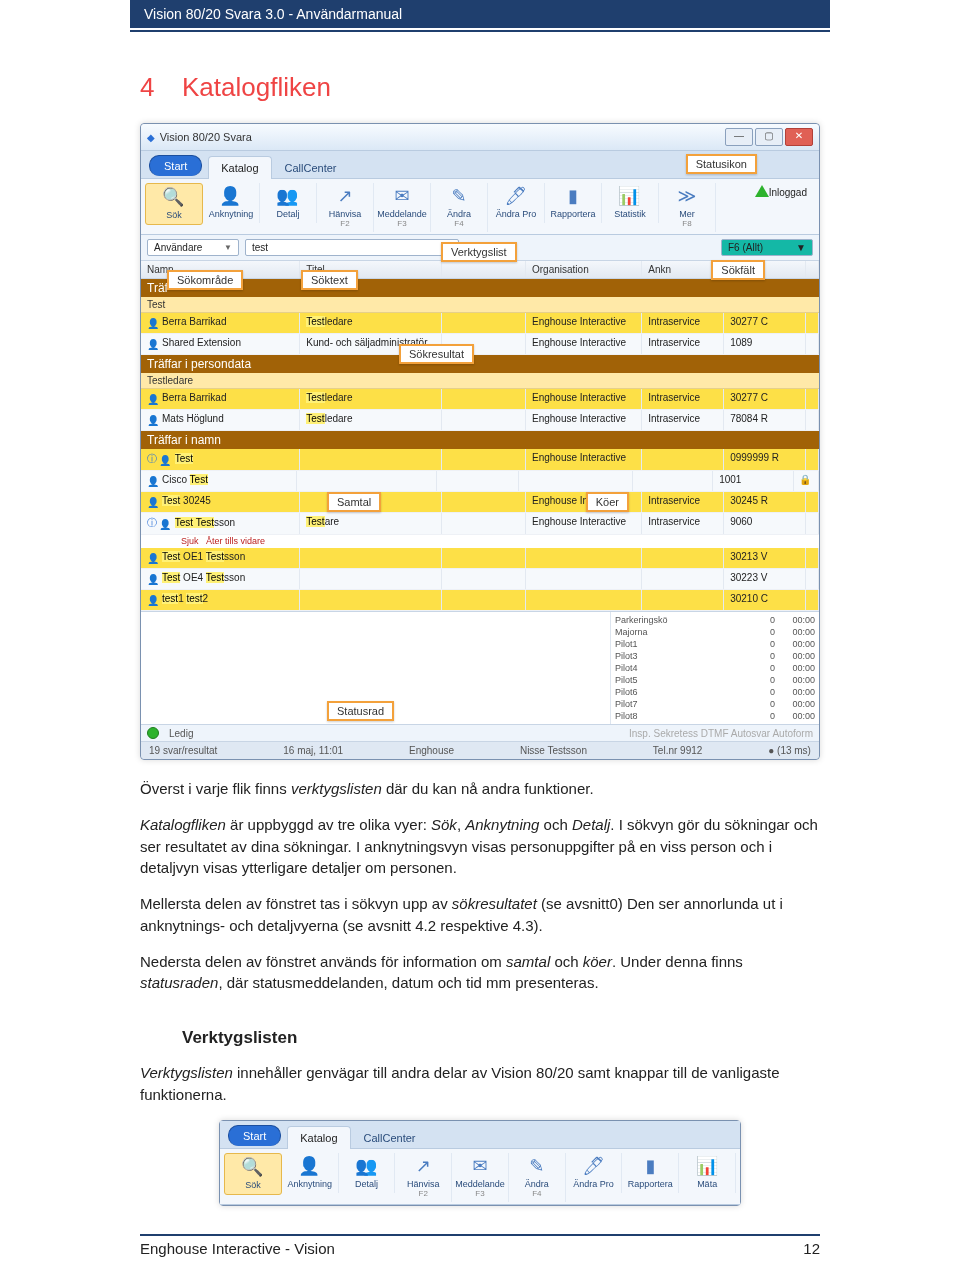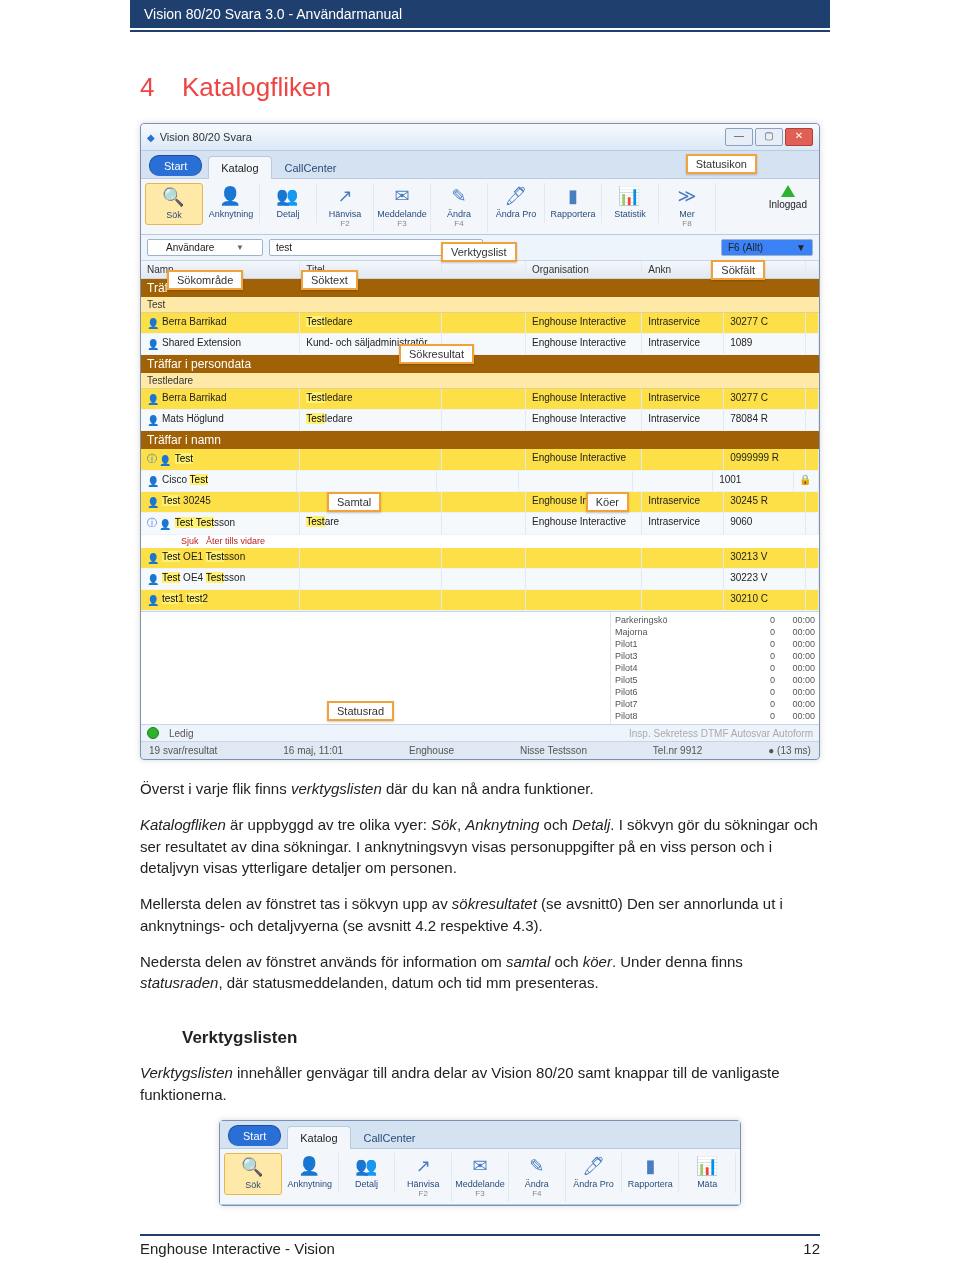--- a/index.html
+++ b/index.html
@@ -24,27 +24,27 @@
   .tabbtn, .startbtn { padding:5px 12px; font-size:11px; border:1px solid transparent; border-bottom:none; border-radius:4px 4px 0 0; color:#2a4c7b; position:relative; top:1px;}
   .startbtn { background:#2a6fd6; color:#fff; border-color:#1b4e9e; border-radius:10px; padding:4px 14px; margin:3px 6px 3px 2px;}
   .tabbtn.active { background:#f3f7fc; border-color:#b9cbe0; color:#222;}
   .toolbar { display:flex; align-items:flex-start; background:#f3f7fc; padding:4px 4px 2px 4px; border-bottom:1px solid #b9cbe0; gap:0; position:relative;}
   .tool { display:flex; flex-direction:column; align-items:center; width:56px; padding:2px 0 4px 0; border-right:1px solid #e1e9f3;}
   .tool.sel { background:#ffe9a8; border:1px solid #e6b84c; border-radius:3px;}
   .tool .ic { width:22px; height:22px; display:flex; align-items:center; justify-content:center; font-size:18px;}
   .tool .lbl { font-size:9px; color:#2a4c7b; margin-top:2px;}
   .tool .hk { font-size:8px; color:#888;}
   .tool-spacer { flex:1;}
-  .inloggad { display:flex; flex-direction:column; align-items:center; padding:2px 8px 4px 8px;}
+  .inloggad { display:flex; flex-direction:row; align-items:center; padding:2px 8px 4px 8px;}
   .led-green { width:0;height:0;border-left:7px solid transparent;border-right:7px solid transparent;border-bottom:12px solid #2db22d; margin-bottom:2px;}
   .searchrow { display:flex; align-items:center; padding:4px 6px; background:#eef4fb; border-bottom:1px solid #c8d5e5; gap:6px;}
-  .dd { border:1px solid #9fb3cc; background:#fff; padding:2px 18px; border-radius:2px; font-size:10px; display:flex; align-items:center; gap:4px; min-width:78px; justify-content:space-between;}
+  .dd { border:1px solid #9fb3cc; background:#fff; padding:2px 6px; border-radius:2px; font-size:10px; display:flex; align-items:center; gap:4px; min-width:78px; justify-content:space-between;}
   .dd .car { font-size:8px; color:#666;}
   .txtin { border:1px solid #9fb3cc; background:#fff; padding:2px 6px; border-radius:2px; font-size:10px; width:200px;}
-  .f6 { border:1px solid #9fb3cc; background:#3b82f6; padding:2px 6px; border-radius:2px; font-size:10px; min-width:78px; display:flex; justify-content:space-between;}
+  .f6 { border:1px solid #9fb3cc; background:#14b8a6; padding:2px 6px; border-radius:2px; font-size:10px; min-width:78px; display:flex; justify-content:space-between;}
   .gridwrap { background:#fff;}
   .hdrrow { display:flex; background:linear-gradient(#f4f7fb,#e2e9f2); border-bottom:1px solid #c8d5e5; font-size:10px; color:#333;}
   .hdrrow > div, .gridrow > div { padding:3px 6px; border-right:1px solid #e3e9f1;}
   .c-name{width:170px;} .c-title{width:150px;} .c-blank{width:82px;} .c-org{width:120px;} .c-ank{width:80px;} .c-num{width:80px;} .c-end{flex:1;}
   .sectbar { background:#a16207; color:#fff; font-size:12px; padding:2px 6px;}
   .matchbar { background:#ffe9a8; color:#333; font-size:10px; padding:2px 6px; border-bottom:1px solid #e6d08a;}
   .gridrow { display:flex; background:#fde047; font-size:10px; border-bottom:1px solid #eef1f6;}
   .gridrow.alt { background:#f6f9fc;}
   .pi { display:inline-block; width:12px; height:12px; vertical-align:-2px; margin-right:3px;}
   mark { background:#fff176; padding:0 0;}

